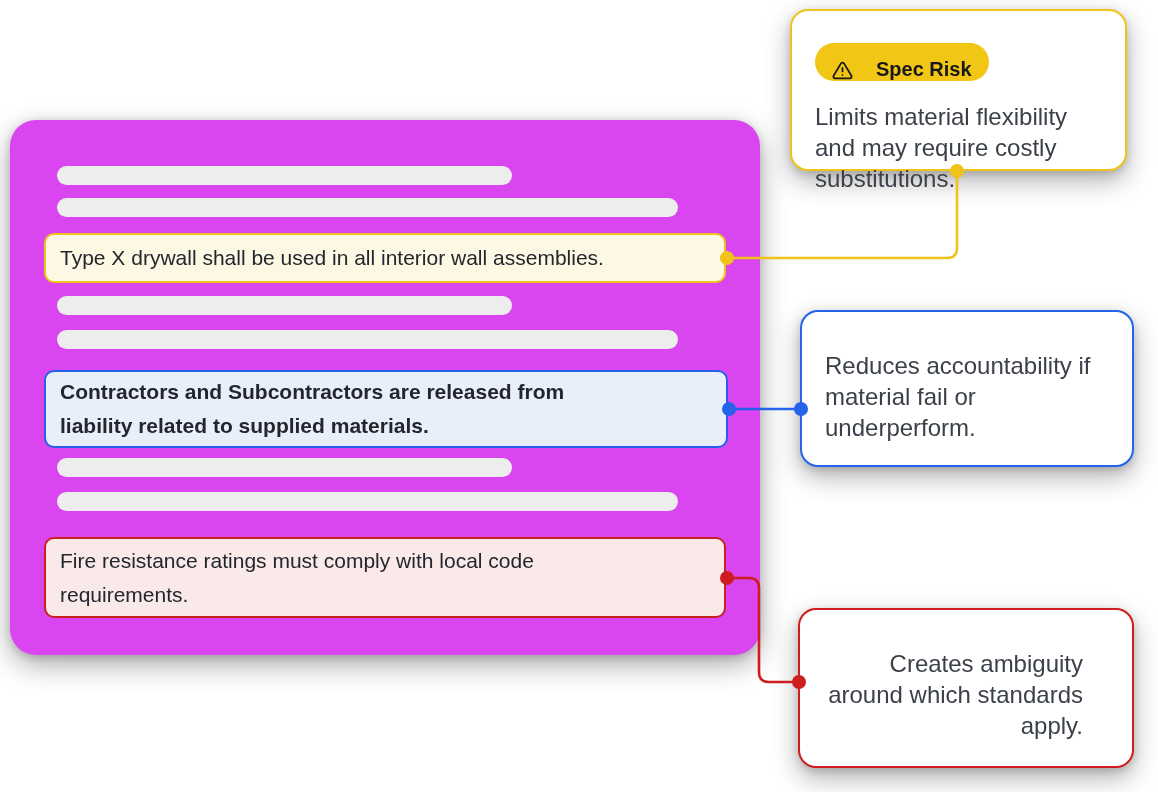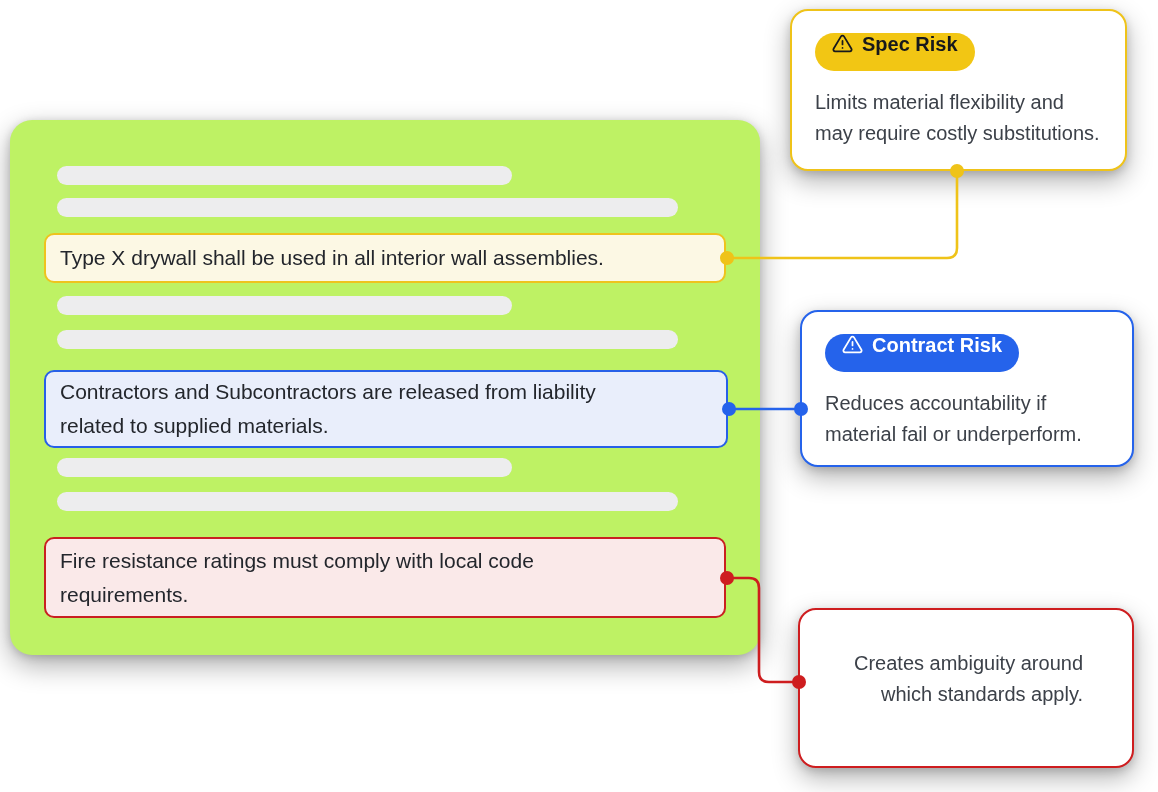--- a/index.html
+++ b/index.html
@@ -49,54 +49,55 @@
     flex-direction: column;
     justify-content: center;
     padding: 0 14px;
     font-size: 21px;
     line-height: 34px;
     cursor: pointer;
   }
   .hl.hl-spec     { top: 113px; height: 50px; }
   .hl.hl-contract { top: 250px; height: 78px; width: 684px; }
   .hl.hl-conflict { top: 417px; height: 81px; }
-  .hl-contract .hl-text { display: block; max-width: 580px; }
+  .hl-contract .hl-text { display: block; max-width: 580px; font-weight: bold; }
   .hl-conflict .hl-text { display: block; max-width: 555px; }
 
   
   .note {
     position: absolute;
     background: #ffffff;
     border-width: 2.5px;
     border-style: solid;
     border-radius: 18px;
     padding: 22px 0 0 23px;
     box-shadow: 0 10px 26px rgba(0,0,0,0.30), 0 3px 8px rgba(0,0,0,0.15);
     cursor: pointer;
   }
   .note-spec     { left: 790px; top: 9px;   width: 337px; height: 162px; }
   .note-contract { left: 800px; top: 310px; width: 334px; height: 157px; }
   .note-conflict { left: 798px; top: 608px; width: 336px; height: 160px; }
 
   .badge {
     display: inline-flex;
-    align-items: flex-start;
-    gap: 9px;
+    align-items: flex-end;
+    gap: 23px;
     height: 38px;
     padding: 0 17px;
     border-radius: 19px;
     font-size: 20px;
     font-weight: 600;
     white-space: nowrap;
+    margin-top: 10px;
   }
   .badge svg { width: 21px; height: 21px; flex: 0 0 auto; }
 
   .note p {
     margin-top: 16px;
-    font-size: 20px;
+    font-size: 24px;
     line-height: 31px;
   }
   .note-spec p     { max-width: 288px; }
   .note-contract p { max-width: 280px; }
   .note-conflict p { max-width: 260px; text-align: right; }
 
   
   .connectors {
     position: absolute;
     inset: 0;
@@ -104,21 +105,21 @@
     height: 792px;
     pointer-events: none;
   }
   .connectors path { fill: none; stroke-width: 2.6px; }
 </style>
 </head>
 <body>
 
 <div class="canvas" style="background-color: rgb(255, 255, 255);">
 
-  <div class="doc-card" style="background-color: #bef264;">
+  <div class="doc-card" style="background-color: #d946ef; border-radius: 26px;">
 
     <div class="bar short b1" style="background-color: rgb(237, 237, 238);"></div>
     <div class="bar long b2" style="background-color: rgb(237, 237, 238);"></div>
 
     <div class="hl hl-spec" style="background-color: rgb(252, 248, 228); border-color: rgb(238, 195, 30); color: rgb(35, 38, 44);">
       <span class="hl-text">Type X drywall shall be used in all interior wall assemblies.</span>
     </div>
 
     <div class="bar short b3" style="background-color: rgb(237, 237, 238);"></div>
     <div class="bar long b4" style="background-color: rgb(237, 237, 238);"></div>
@@ -141,28 +142,20 @@
         <path d="M10.29 3.86 L1.82 18 a2 2 0 0 0 1.71 3 h16.94 a2 2 0 0 0 1.71 -3 L13.71 3.86 a2 2 0 0 0 -3.42 0 z"></path>
         <line x1="12" y1="9" x2="12" y2="13"></line>
         <line x1="12" y1="17" x2="12.01" y2="17"></line>
       </svg>
       <span>Spec Risk</span>
     </div>
     <p style="color: rgb(60, 65, 73);">Limits material flexibility and may require costly substitutions.</p>
   </aside>
 
   <aside class="note note-contract" style="border-color: rgb(37, 99, 235);">
-    <div class="badge" style="background-color: rgb(37, 99, 235); color: rgb(255, 255, 255);">
-      <svg viewBox="0 0 24 24" fill="none" stroke="currentColor" stroke-width="2" stroke-linecap="round" stroke-linejoin="round">
-        <path d="M10.29 3.86 L1.82 18 a2 2 0 0 0 1.71 3 h16.94 a2 2 0 0 0 1.71 -3 L13.71 3.86 a2 2 0 0 0 -3.42 0 z"></path>
-        <line x1="12" y1="9" x2="12" y2="13"></line>
-        <line x1="12" y1="17" x2="12.01" y2="17"></line>
-      </svg>
-      <span>Contract Risk</span>
-    </div>
     <p style="color: rgb(60, 65, 73);">Reduces accountability if material fail or underperform.</p>
   </aside>
 
   <aside class="note note-conflict" style="border-color: rgb(206, 29, 31);">
     <p style="color: rgb(60, 65, 73);">Creates ambiguity around which standards apply.</p>
   </aside>
 
   <svg class="connectors" viewBox="0 0 1158 792" xmlns="http://www.w3.org/2000/svg">
 
     <path d="M 957 171 L 957 248 Q 957 258 947 258 L 727 258" style="stroke: rgb(239, 195, 25);"></path>

